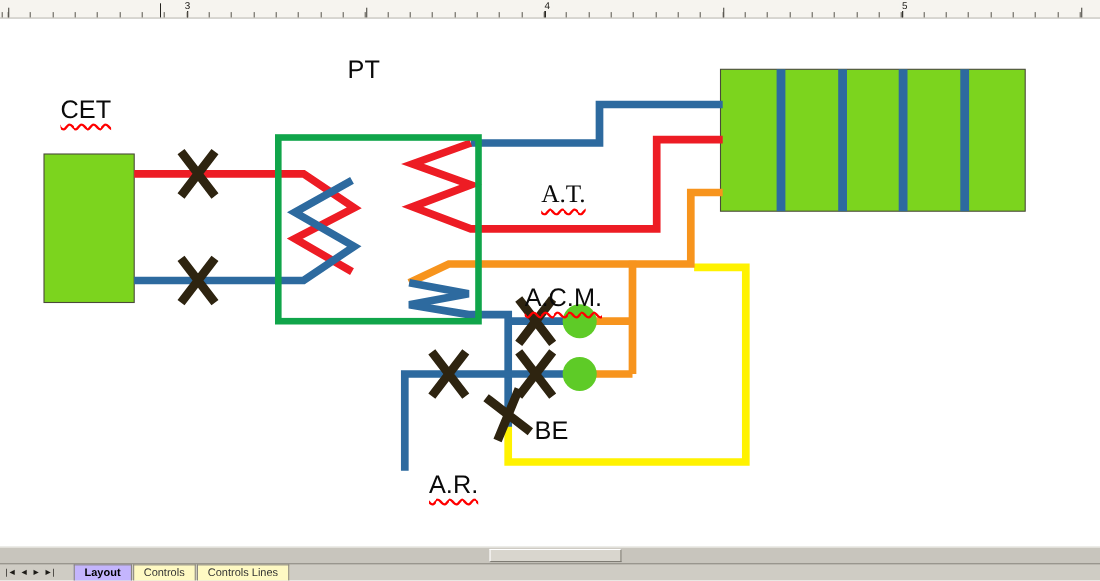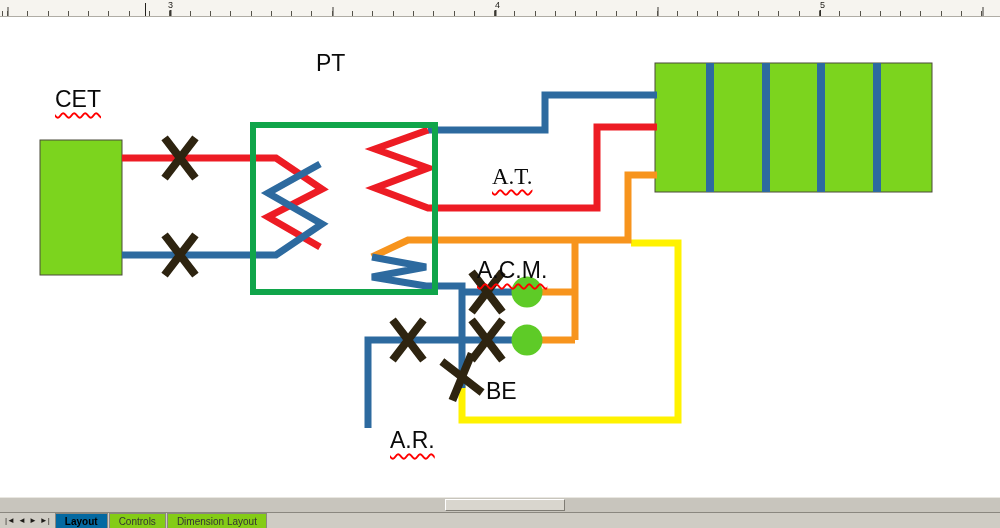--- a/index.html
+++ b/index.html
@@ -37,23 +37,23 @@
            background:#c8c5bd;border-top:1px solid #e9e7e1;box-sizing:border-box;}
   .hthumb{position:absolute;top:1px;left:445px;width:120px;height:12px;background:#d9d6ce;
           border:1px solid;border-color:#ffffff #7f7c74 #7f7c74 #ffffff;box-sizing:border-box;}
 
   
   .tabbar{position:absolute;top:512px;left:0;width:1000px;height:16px;background:#cfccc4;
           display:flex;align-items:stretch;font-size:10px;box-sizing:border-box;
           border-top:1px solid #8a877f;}
   .tabnav{display:flex;align-items:center;gap:3px;padding:0 5px;}
   .tabnav .navbtn{font-size:8px;color:#1d1b17;line-height:1;cursor:default;}
-  .tab{display:flex;align-items:center;padding:0 9px;background:#84cc16;color:#333;
+  .tab{display:flex;align-items:center;padding:0 9px;background:#fef9c3;color:#333;
        border:1px solid #8a877f;border-bottom:none;margin-right:1px;cursor:default;}
-  .tab.active{background:#0369a1;color:#000;font-weight:bold;}
+  .tab.active{background:#c4b5fd;color:#000;font-weight:bold;margin-left:12px;}
 </style>
 </head>
 <body>
 
 <div class="app">
 
   <div class="ruler">
     <span class="ruler-num" style="left:166px;">3</span>
     <span class="ruler-num" style="left:493px;">4</span>
     <span class="ruler-num" style="left:818px;">5</span>
@@ -133,16 +133,16 @@
 
   <div class="tabbar">
     <div class="tabnav">
       <span class="navbtn">|◄</span>
       <span class="navbtn">◄</span>
       <span class="navbtn">►</span>
       <span class="navbtn">►|</span>
     </div>
     <div class="tab active">Layout</div>
     <div class="tab">Controls</div>
-    <div class="tab">Dimension Layout</div>
+    <div class="tab">Controls Lines</div>
   </div>
 
 </div>
 
 </body></html>

